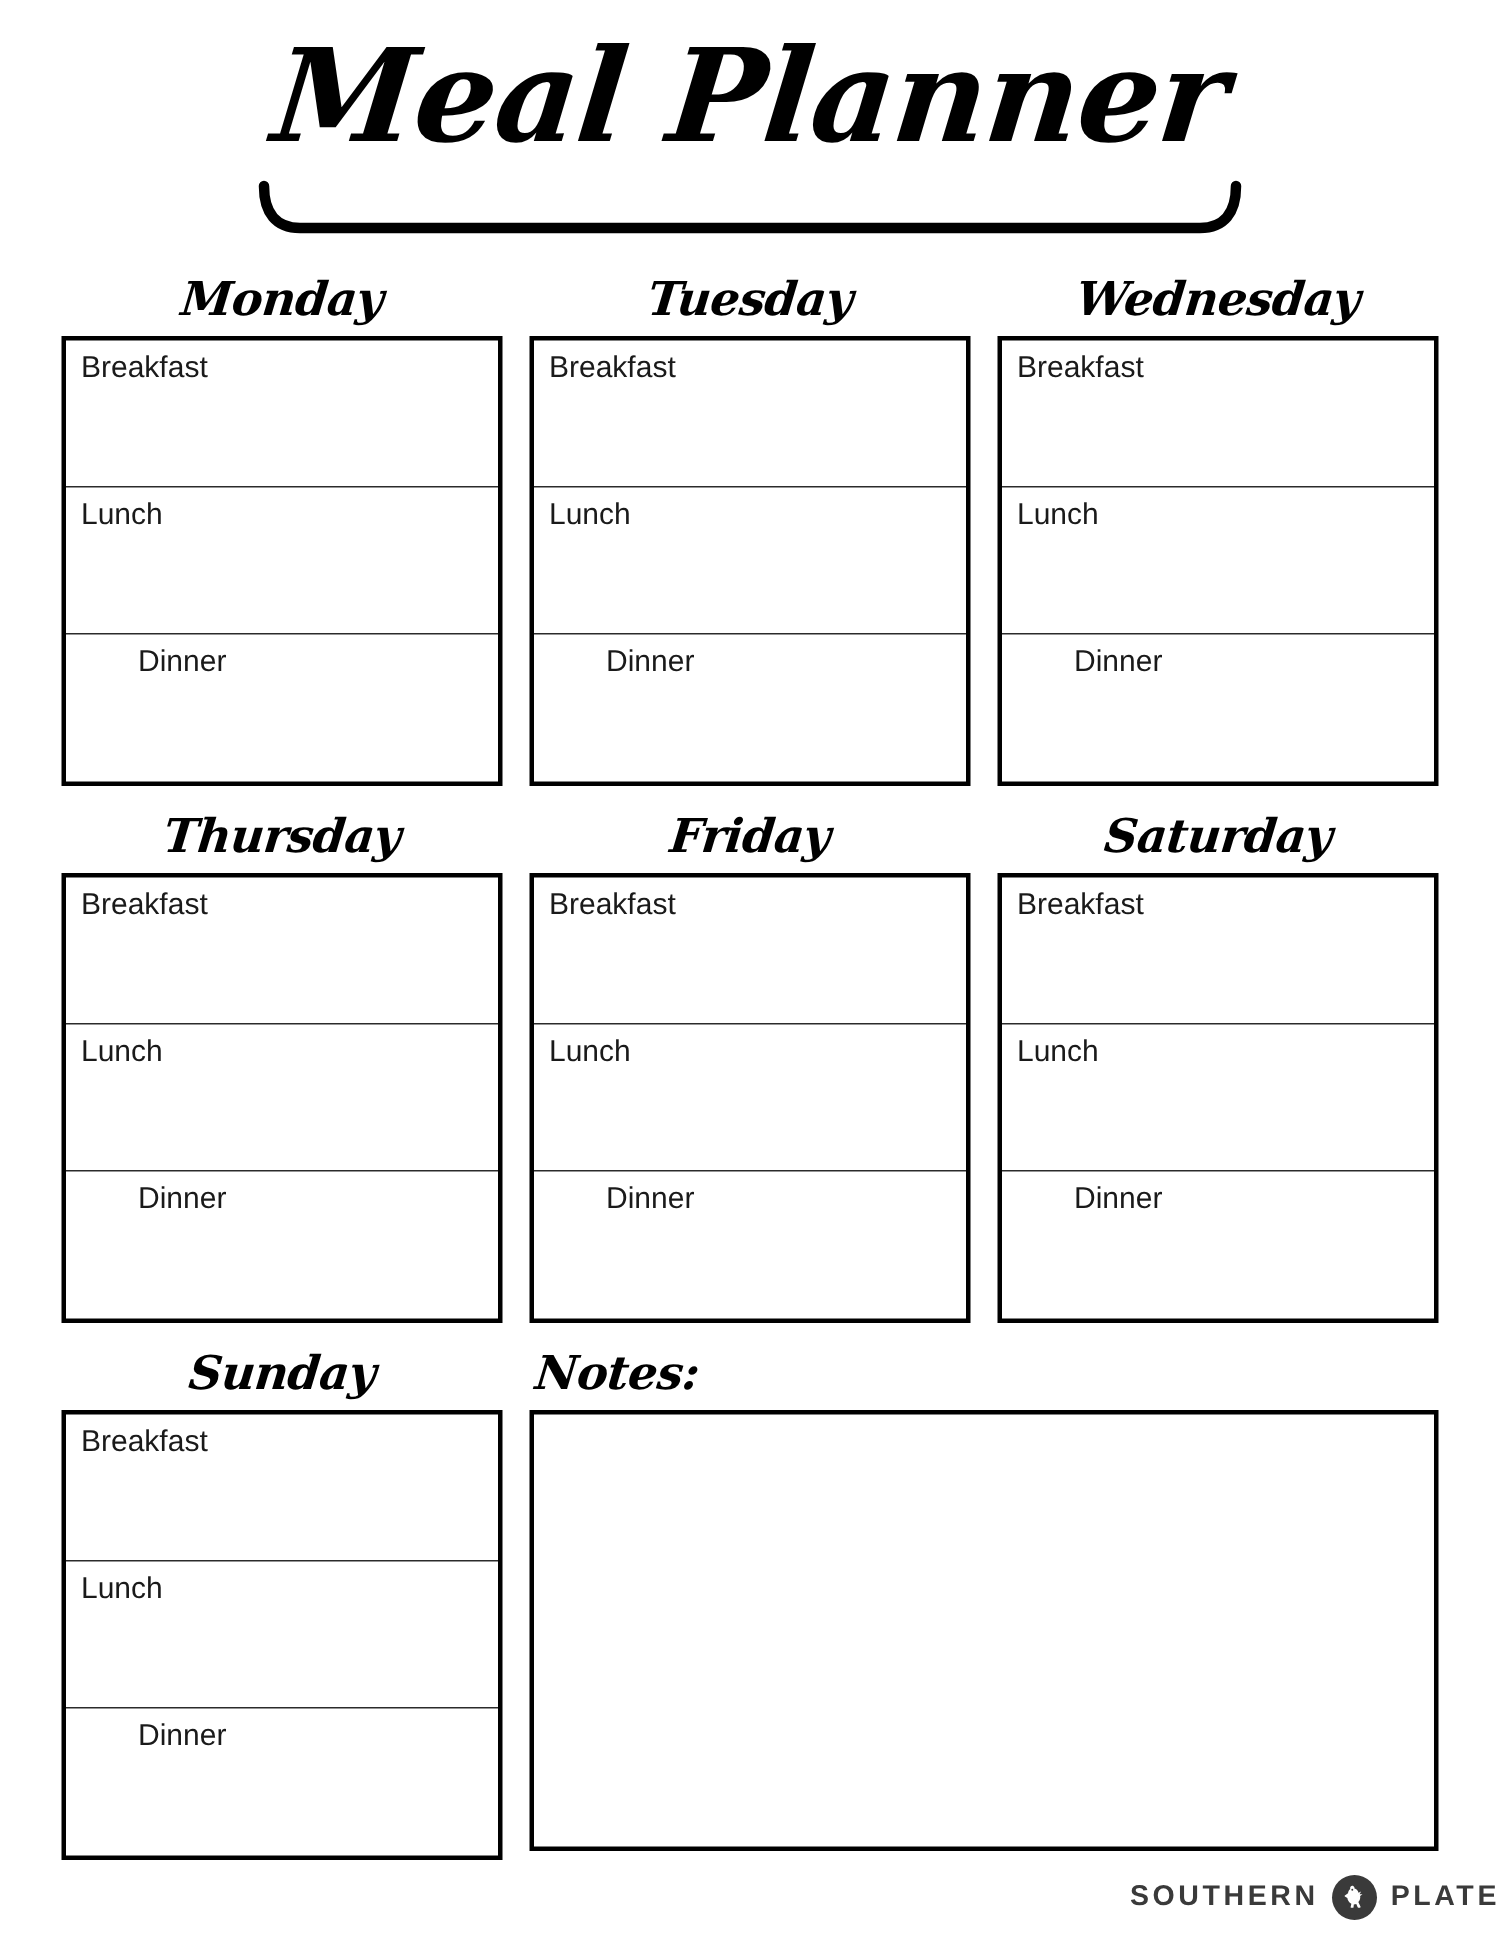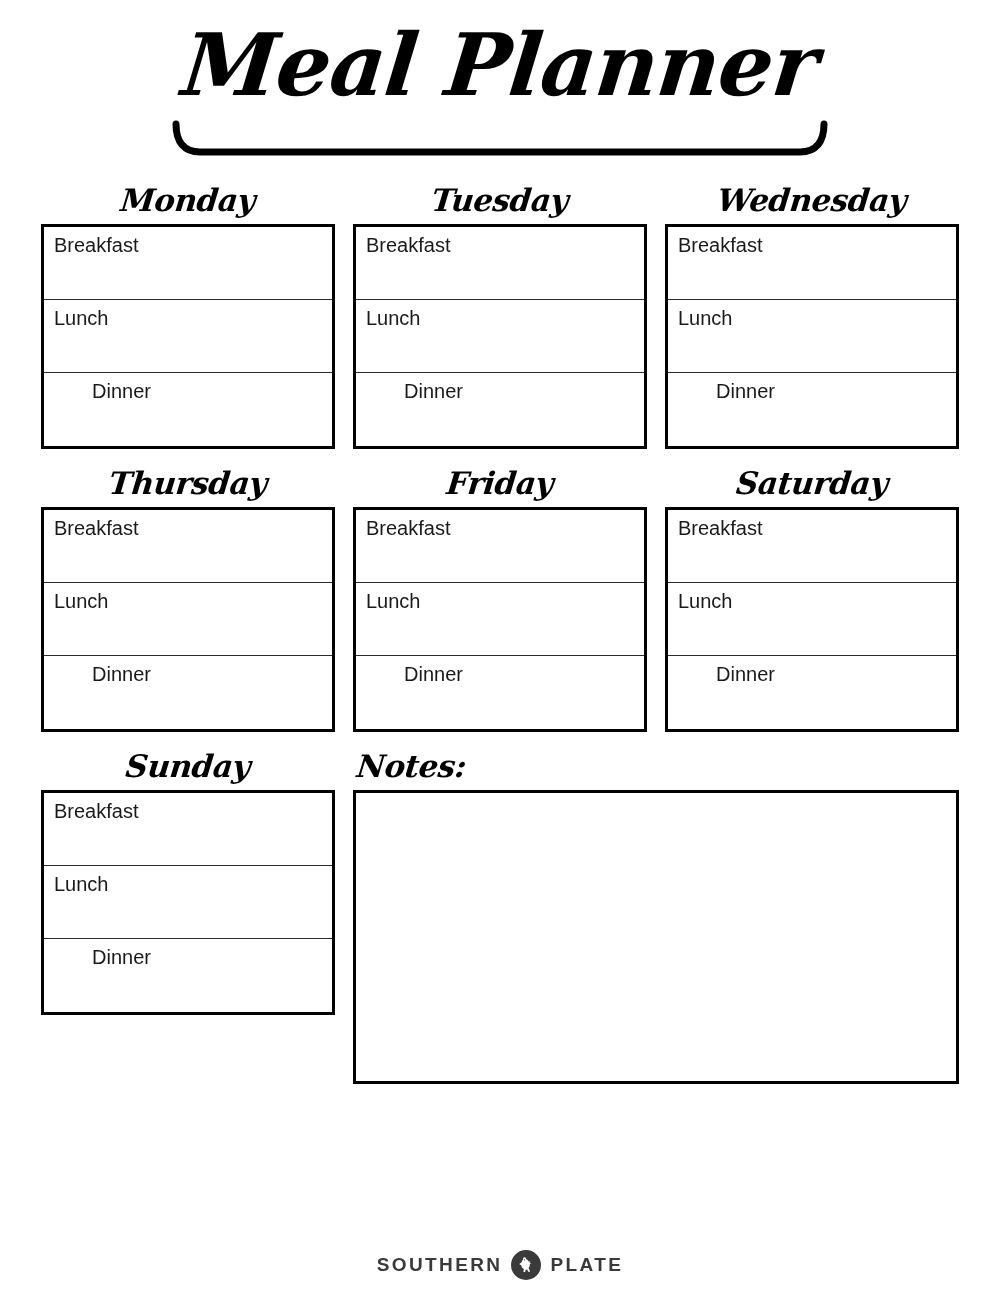--- a/index.html
+++ b/index.html
@@ -83,21 +83,21 @@
     text-align: left;
     padding-left: 4px;
   }
 
   .card {
     border: 3px solid #000;
     background: #fff;
     box-sizing: border-box;
   }
   .meal-cell {
-    height: 73px;
+    height: 98px;
     box-sizing: border-box;
     border-bottom: 1px solid #2b2b2b;
     padding: 7px 0 0 10px;
   }
   .meal-cell:last-child {
     border-bottom: none;
     padding-left: 48px;
   }
   .meal-label {
     font-family: "Liberation Sans", sans-serif;
@@ -115,21 +115,21 @@
   }
 
   
   .footer {
     position: absolute;
     left: 0;
     bottom: 14px;
     width: 1000px;
     display: flex;
     align-items: center;
-    justify-content: center;
+    justify-content: flex-end;
     gap: 9px;
   }
   .footer-word {
     font-family: "Liberation Sans", sans-serif;
     font-size: 19px;
     font-weight: bold;
     letter-spacing: 2.4px;
     color: #3a3a3a;
   }
   .rooster-badge {

